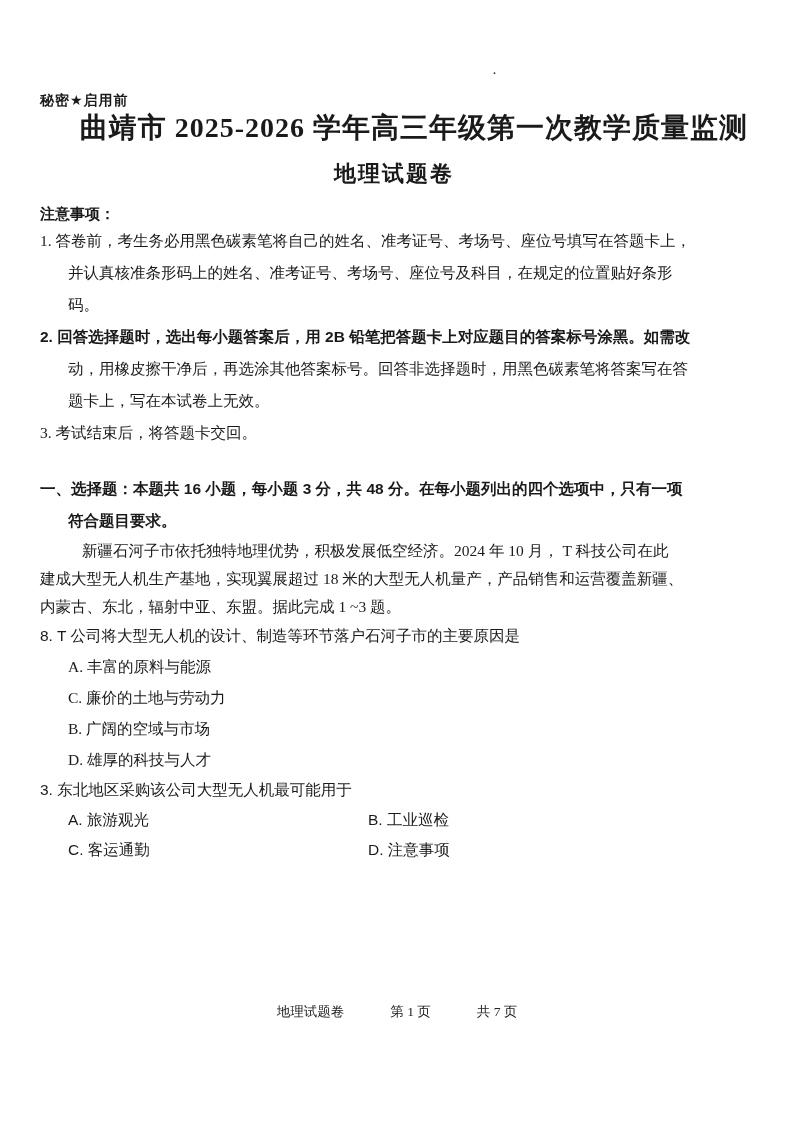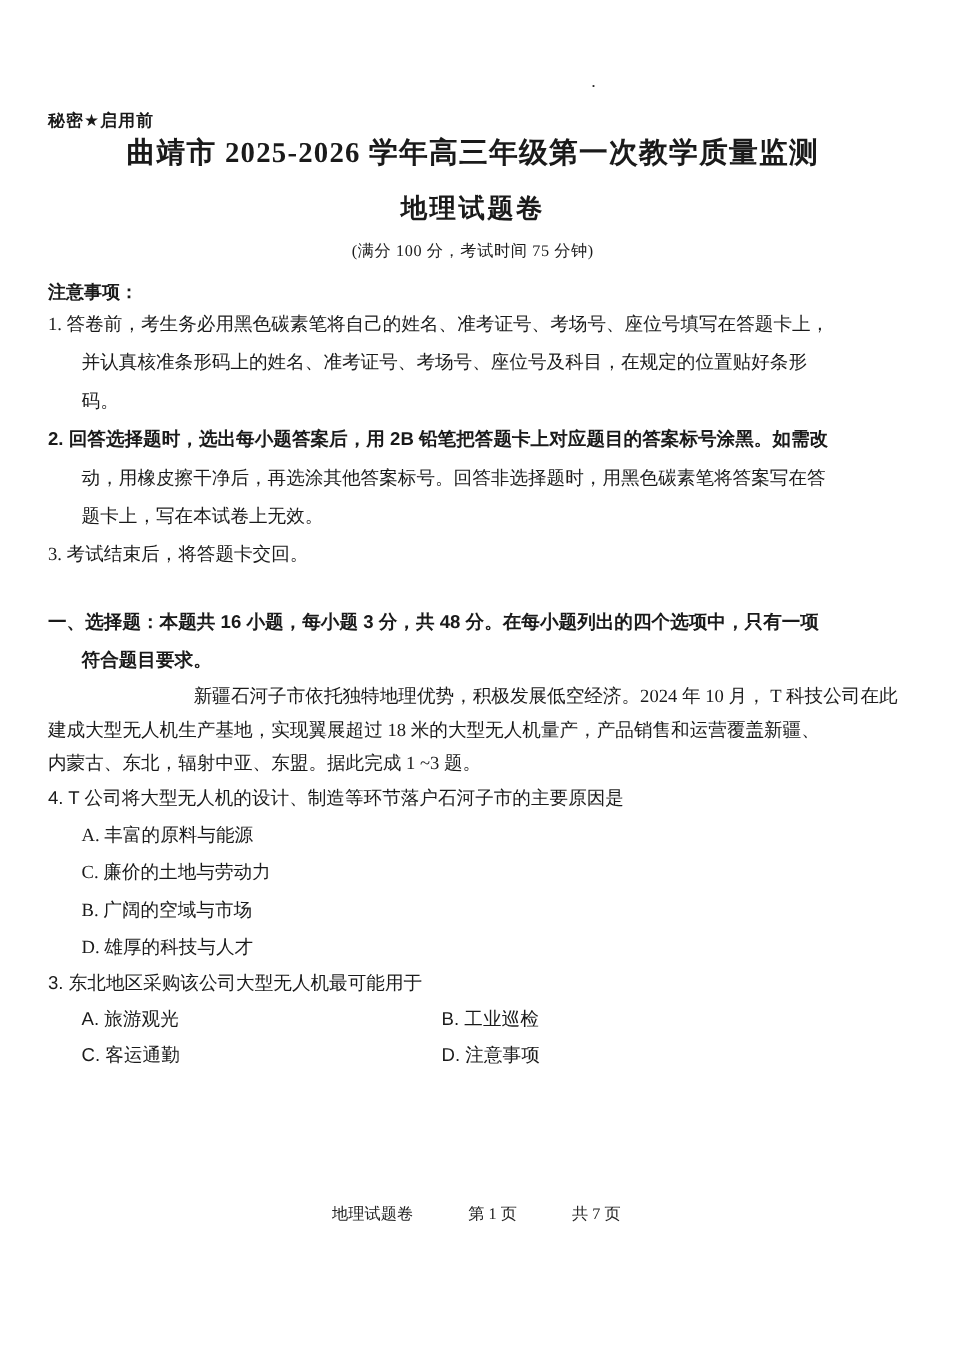--- a/index.html
+++ b/index.html
@@ -27,24 +27,24 @@
   }
   .classification {
     font-family: "Liberation Sans", "DejaVu Sans", sans-serif;
     font-size: 14px;
     line-height: 20px;
     font-weight: 700;
     letter-spacing: 1px;
   }
   .title {
     margin: 2px 0 0 0;
-    font-size: 24px;
+    font-size: 28px;
     line-height: 32px;
     font-weight: 700;
-    text-align: center;
+    text-align: right;
     letter-spacing: 1px;
   }
   .subtitle {
     margin: 16px 0 0 0;
     font-size: 22px;
     line-height: 28px;
     font-weight: 700;
     text-align: center;
     letter-spacing: 2px;
   }
@@ -73,21 +73,21 @@
   .section-heading {
     margin-top: 24px;
     font-family: "Liberation Sans", "DejaVu Sans", sans-serif;
     font-weight: 700;
     font-size: 15.5px;
   }
   .sh-line { line-height: 32px; white-space: nowrap; }
   .sh-line.cont { padding-left: 28px; }
 
   .p-line { font-size: 15.5px; line-height: 28px; white-space: nowrap; }
-  .p-line.indent { text-indent: 42px; text-align: right; }
+  .p-line.indent { text-indent: 42px; }
 
   .stem {
     font-size: 15.5px;
     line-height: 30px;
     white-space: nowrap;
   }
   .stem.hei { font-weight: 500; }
   .option {
     font-size: 15.5px;
     line-height: 31px;
@@ -121,21 +121,20 @@
 <div class="page">
 
   <span class="stray-dot">·</span>
 
   <div class="classification">秘密★启用前</div>
 
   <h1 class="title">曲靖市 2025-2026 学年高三年级第一次教学质量监测</h1>
 
   <h2 class="subtitle">地理试题卷</h2>
 
-  <div class="exam-info">(满分 100 分，考试时间 75 分钟)</div>
 
   <div class="notice">
     <div class="notice-heading">注意事项：</div>
 
     <div class="note">
       <div class="note-line">1. 答卷前，考生务必用黑色碳素笔将自己的姓名、准考证号、考场号、座位号填写在答题卡上，</div>
       <div class="note-line cont">并认真核准条形码上的姓名、准考证号、考场号、座位号及科目，在规定的位置贴好条形</div>
       <div class="note-line cont">码。</div>
     </div>
 
@@ -156,21 +155,21 @@
       <div class="sh-line cont">符合题目要求。</div>
     </div>
 
     <div class="passage">
       <div class="p-line indent">新疆石河子市依托独特地理优势，积极发展低空经济。2024 年 10 月， T 科技公司在此</div>
       <div class="p-line">建成大型无人机生产基地，实现翼展超过 18 米的大型无人机量产，产品销售和运营覆盖新疆、</div>
       <div class="p-line">内蒙古、东北，辐射中亚、东盟。据此完成 1 ~3 题。</div>
     </div>
 
     <div class="question">
-      <div class="stem hei">4. T 公司将大型无人机的设计、制造等环节落户石河子市的主要原因是</div>
+      <div class="stem hei">8. T 公司将大型无人机的设计、制造等环节落户石河子市的主要原因是</div>
       <div class="options single">
         <div class="option">A. 丰富的原料与能源</div>
         <div class="option">C. 廉价的土地与劳动力</div>
         <div class="option">B. 广阔的空域与市场</div>
         <div class="option">D. 雄厚的科技与人才</div>
       </div>
     </div>
 
 
     <div class="question">

